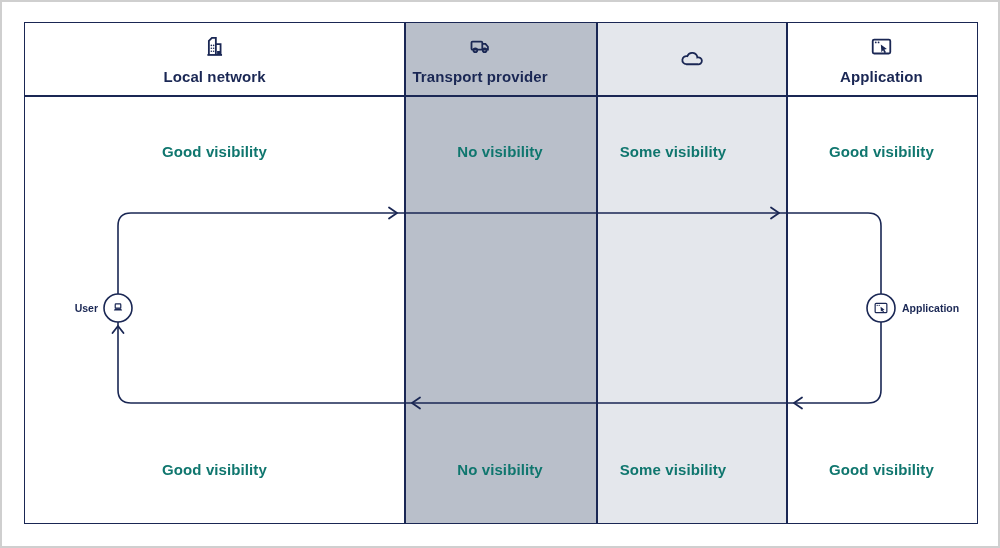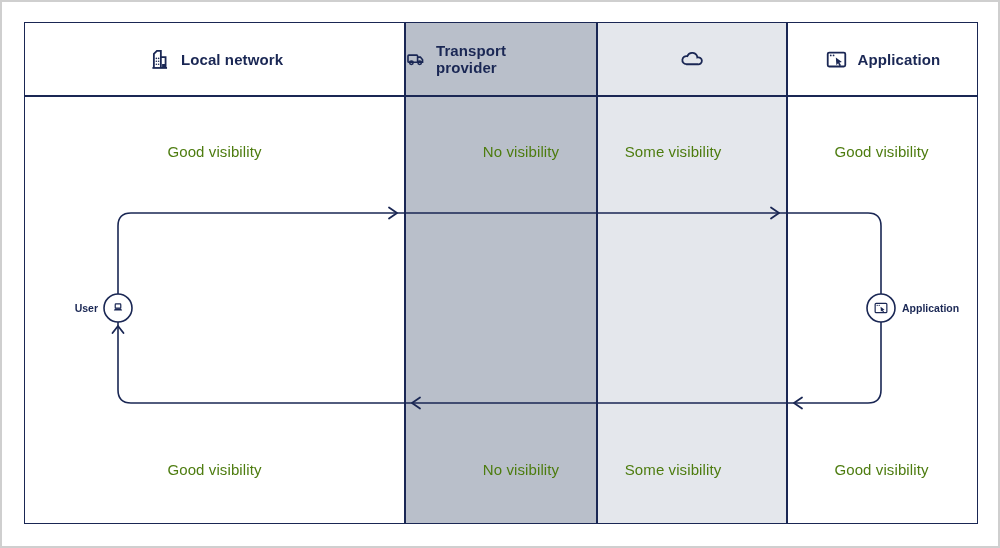--- a/index.html
+++ b/index.html
@@ -18,31 +18,31 @@
     border:1.5px solid #1a2754;background:#ffffff;
   }
   .bg{position:absolute;top:0;height:100%;}
   .bg-transport{left:379px;width:192px;background:#b9bfca;}
   .bg-infra{left:571px;width:190px;background:#e4e7ec;}
   .vline{position:absolute;top:0;width:1.5px;height:100%;background:#1a2754;}
   .vl1{left:379px;} .vl2{left:571px;} .vl3{left:761px;}
   .header-divider{position:absolute;left:0;top:72px;width:100%;height:1.5px;background:#1a2754;}
   .hcell{
     position:absolute;top:0;height:72px;
-    display:flex;flex-direction:row;align-items:center;justify-content:center;gap:8px;
+    display:flex;flex-direction:column;align-items:center;justify-content:center;gap:8px;
     color:#1a2754;font-size:15px;font-weight:600;letter-spacing:.1px;
   }
   .hc0{left:0;width:379px;} .hc1{left:379px;width:152px;} .hc2{left:571px;width:190px;} .hc3{left:761px;width:191px;}
   .hicon{width:27px;height:27px;display:block;}
   .vis{
     position:absolute;height:20px;line-height:20px;text-align:center;
-    color:#4d7c0f;font-size:15px;font-weight:400;letter-spacing:.1px;
+    color:#0f766e;font-size:15px;font-weight:700;letter-spacing:.1px;
   }
   .vis-top{top:119px;} .vis-bottom{top:437px;}
-  .v0{left:0;width:379px;} .v1{left:379px;width:192px;margin-left:21px;} .v2{left:571px;width:154px;} .v3{left:761px;width:191px;}
+  .v0{left:0;width:379px;} .v1{left:379px;width:192px;} .v2{left:571px;width:154px;} .v3{left:761px;width:191px;}
   .flow{position:absolute;left:0;top:0;width:952px;height:500px;}
   .stroke{stroke:#1a2754;fill:none;stroke-width:1.6;}
   .chev{stroke:#1a2754;fill:none;stroke-width:1.8;stroke-linecap:round;stroke-linejoin:round;}
   .node{fill:#ffffff;stroke:#1a2754;stroke-width:1.6;}
   .nlabel{fill:#1a2754;font-size:10.5px;font-weight:700;font-family:"Liberation Sans",sans-serif;}
 </style>
 </head>
 <body>
 
 <div class="frame">

